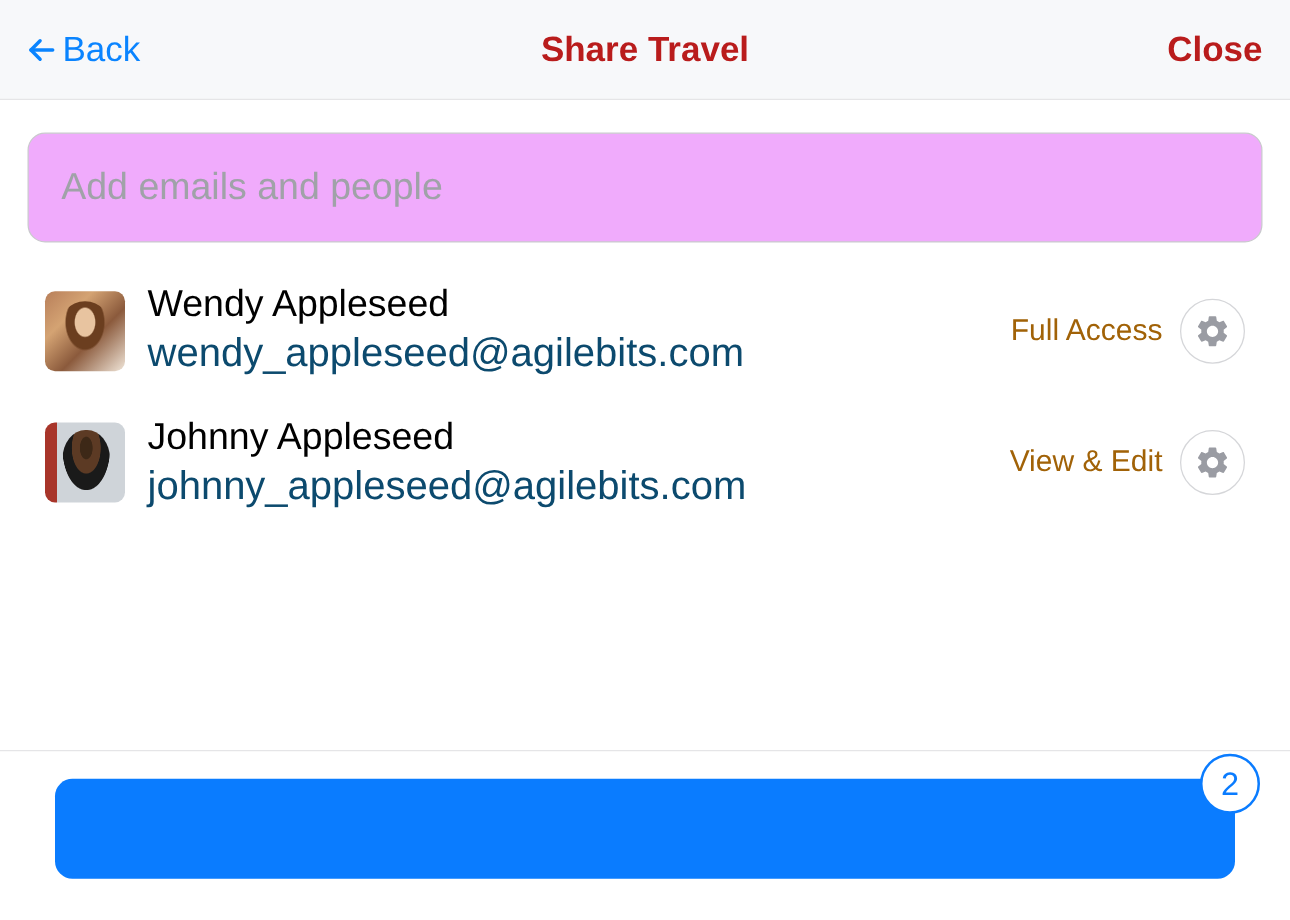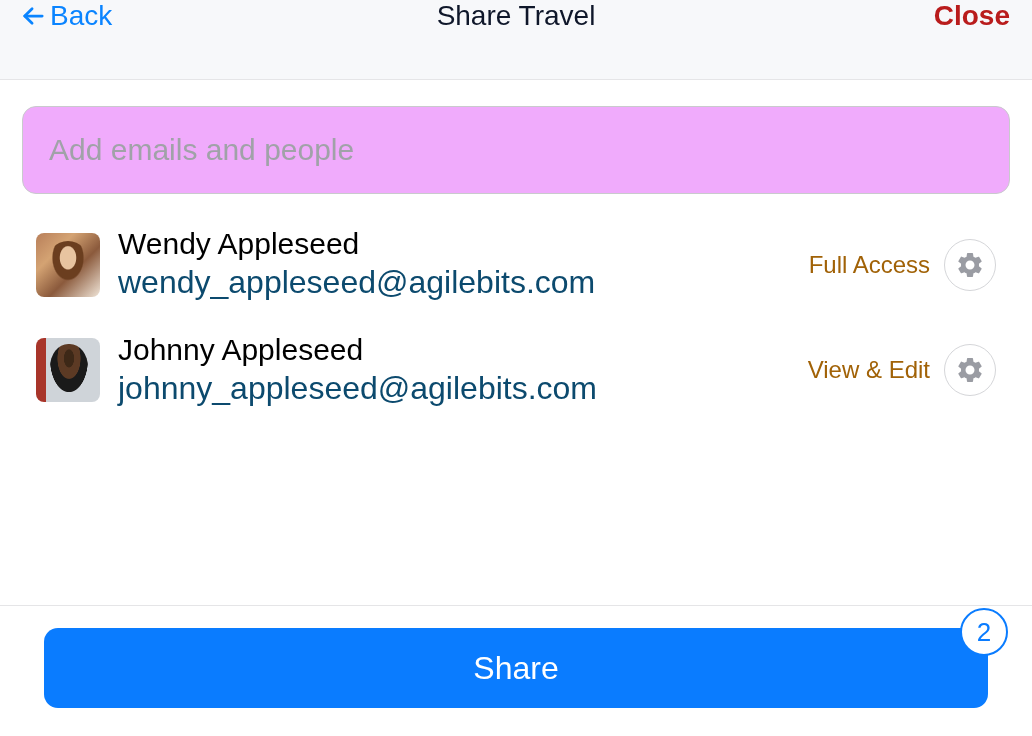--- a/index.html
+++ b/index.html
@@ -13,41 +13,41 @@
       height: 736px;
       background: #ffffff;
       position: relative;
       overflow: hidden;
     }
     .header {
       height: 80px;
       background: #f7f8fa;
       border-bottom: 1px solid #e5e5e7;
       display: flex;
-      align-items: flex-start;
+      align-items: center;
       justify-content: space-between;
       padding: 0 22px;
     }
     .back-button {
       display: flex;
       align-items: center;
       color: #0a84ff;
       font-size: 28px;
       font-weight: 400;
       cursor: pointer;
       gap: 6px;
     }
     .back-button svg {
       width: 22px;
       height: 22px;
     }
     .page-title {
-      color: #0f172a;
+      color: #b91c1c;
       font-size: 28px;
-      font-weight: 400;
+      font-weight: 700;
       position: absolute;
       left: 50%;
       transform: translateX(-50%);
     }
     .close-button {
       color: #b91c1c;
       font-size: 28px;
       font-weight: 600;
       cursor: pointer;
     }
@@ -240,16 +240,15 @@
           </svg>
         </div>
       </div>
     </div>
 
   </div>
 </div>
 
 <div class="footer">
   <button class="share-button">
-    <span>Share</span>
     <span class="count-badge">2</span>
   </button>
 </div>
 
 </body></html>

